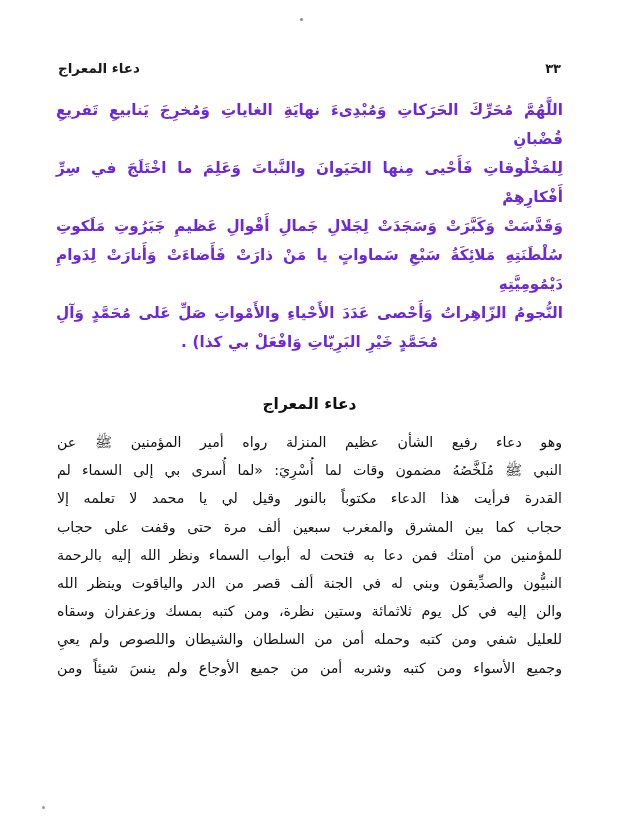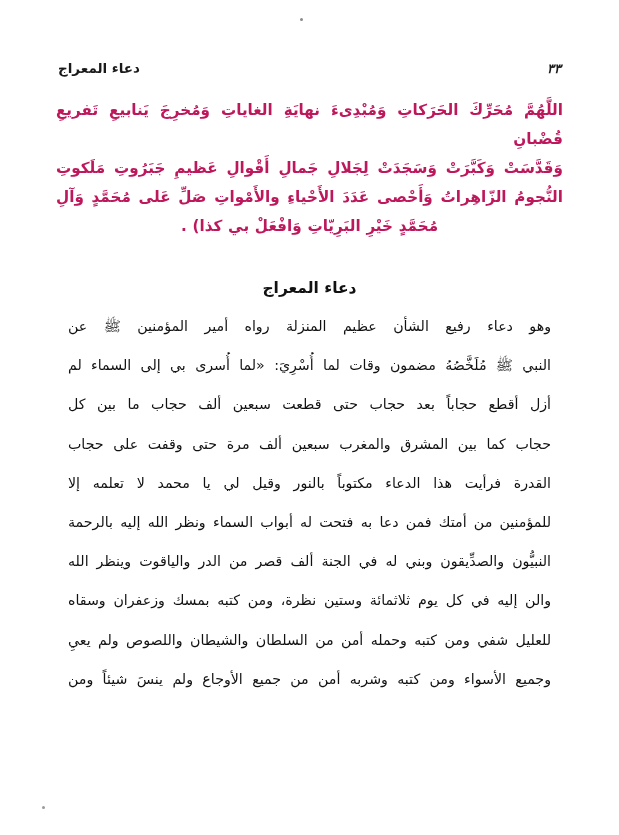--- a/index.html
+++ b/index.html
@@ -38,37 +38,36 @@
     font-size: 13.5px;
     font-weight: bold;
     color: #1a1a1a;
     letter-spacing: 0;
   }
   .page-number {
     font-family: "DejaVu Sans", sans-serif;
     font-size: 13px;
     font-weight: bold;
     color: #1a1a1a;
-    font-style: italic;
   }
   .body-wrap {
     position: absolute;
     top: 96px;
     left: 56px;
     width: 507px;
     direction: rtl;
     text-align: justify;
   }
   .block-vocalized p {
     margin: 0;
     font-family: "DejaVu Sans", sans-serif;
     font-size: 15.2px;
     font-weight: bold;
     line-height: 29px;
-    color: #be185d;
+    color: #6d28d9;
     text-align: justify;
     text-align-last: justify;
     direction: rtl;
     word-spacing: 0.5px;
   }
   .block-vocalized p.last-line {
     text-align: right;
     text-align-last: center;
   }
   .section-title {
@@ -77,21 +76,21 @@
     font-family: "DejaVu Sans", sans-serif;
     font-size: 15.5px;
     font-weight: bold;
     color: #111111;
     direction: rtl;
   }
   .block-plain {
     margin-top: 16px;
   }
   .block-plain p {
-    margin: 12px;
+    margin: 1px;
     font-family: "DejaVu Sans", sans-serif;
     font-size: 14.2px;
     line-height: 27.2px;
     color: #111111;
     text-align: justify;
     text-align-last: justify;
     direction: rtl;
   }
   .dot-mark {
     position: absolute;
@@ -121,33 +120,34 @@
 
   <div class="header-row">
     <div class="header-title">دعاء المعراج</div>
     <div class="page-number">٣٣</div>
   </div>
 
   <div class="body-wrap">
 
     <div class="block-vocalized">
       <p>اللَّهُمَّ مُحَرِّكَ الحَرَكاتِ وَمُبْدِىءَ نهايَةِ الغاياتِ وَمُخرِجَ يَنابيعِ تَفريعِ قُضْبانِ</p>
+      <p>لِلمَخْلُوقاتِ فَأَحْيى مِنها الحَيَوانَ والنَّباتَ وَعَلِمَ ما اخْتَلَجَ في سِرِّ أَفْكارِهِمْ</p>
       <p>وَقَدَّسَتْ وَكَبَّرَتْ وَسَجَدَتْ لِجَلالِ جَمالِ أَقْوالِ عَظيمِ جَبَرُوتِ مَلَكوتِ</p>
+      <p>سُلْطَنَتِهِ مَلائِكَةُ سَبْعِ سَماواتٍ يا مَنْ ذارَتْ فَأَضاءَتْ وَأَنارَتْ لِدَوامِ دَيْمُومِيَّتِهِ</p>
       <p>النُّجومُ الزّاهِراتُ وَأَحْصى عَدَدَ الأَحْياءِ والأَمْواتِ صَلِّ عَلى مُحَمَّدٍ وَآلِ</p>
       <p class="last-line">مُحَمَّدٍ خَيْرِ البَرِيّاتِ وَافْعَلْ بي كذا) .</p>
     </div>
 
     <div class="section-title">دعاء المعراج</div>
 
     <div class="block-plain">
       <p>وهو دعاء رفيع الشأن عظيم المنزلة رواه أمير المؤمنين ﷺ عن</p>
       <p>النبي ﷺ مُلَخَّصُهُ مضمون وقات لما أُسْرِيَ: «لما أُسرى بي إلى السماء لم</p>
-      <p>أزل أقطع حجاباً بعد حجاب حتى قطعت سبعين ألف حجاب ما بين كل</p>
+      <p>القدرة فرأيت هذا الدعاء مكتوباً بالنور وقيل لي يا محمد لا تعلمه إلا</p>
       <p>حجاب كما بين المشرق والمغرب سبعين ألف مرة حتى وقفت على حجاب</p>
-      <p>القدرة فرأيت هذا الدعاء مكتوباً بالنور وقيل لي يا محمد لا تعلمه إلا</p>
       <p>للمؤمنين من أمتك فمن دعا به فتحت له أبواب السماء ونظر الله إليه بالرحمة</p>
       <p>النبيُّون والصدِّيقون وبني له في الجنة ألف قصر من الدر والياقوت وينظر الله</p>
       <p>والن إليه في كل يوم ثلاثمائة وستين نظرة، ومن كتبه بمسك وزعفران وسقاه</p>
       <p>للعليل شفي ومن كتبه وحمله أمن من السلطان والشيطان واللصوص ولم يعيِ</p>
       <p>وجميع الأسواء ومن كتبه وشربه أمن من جميع الأوجاع ولم ينسَ شيئاً ومن</p>
 
     </div>
 
   </div>
 

